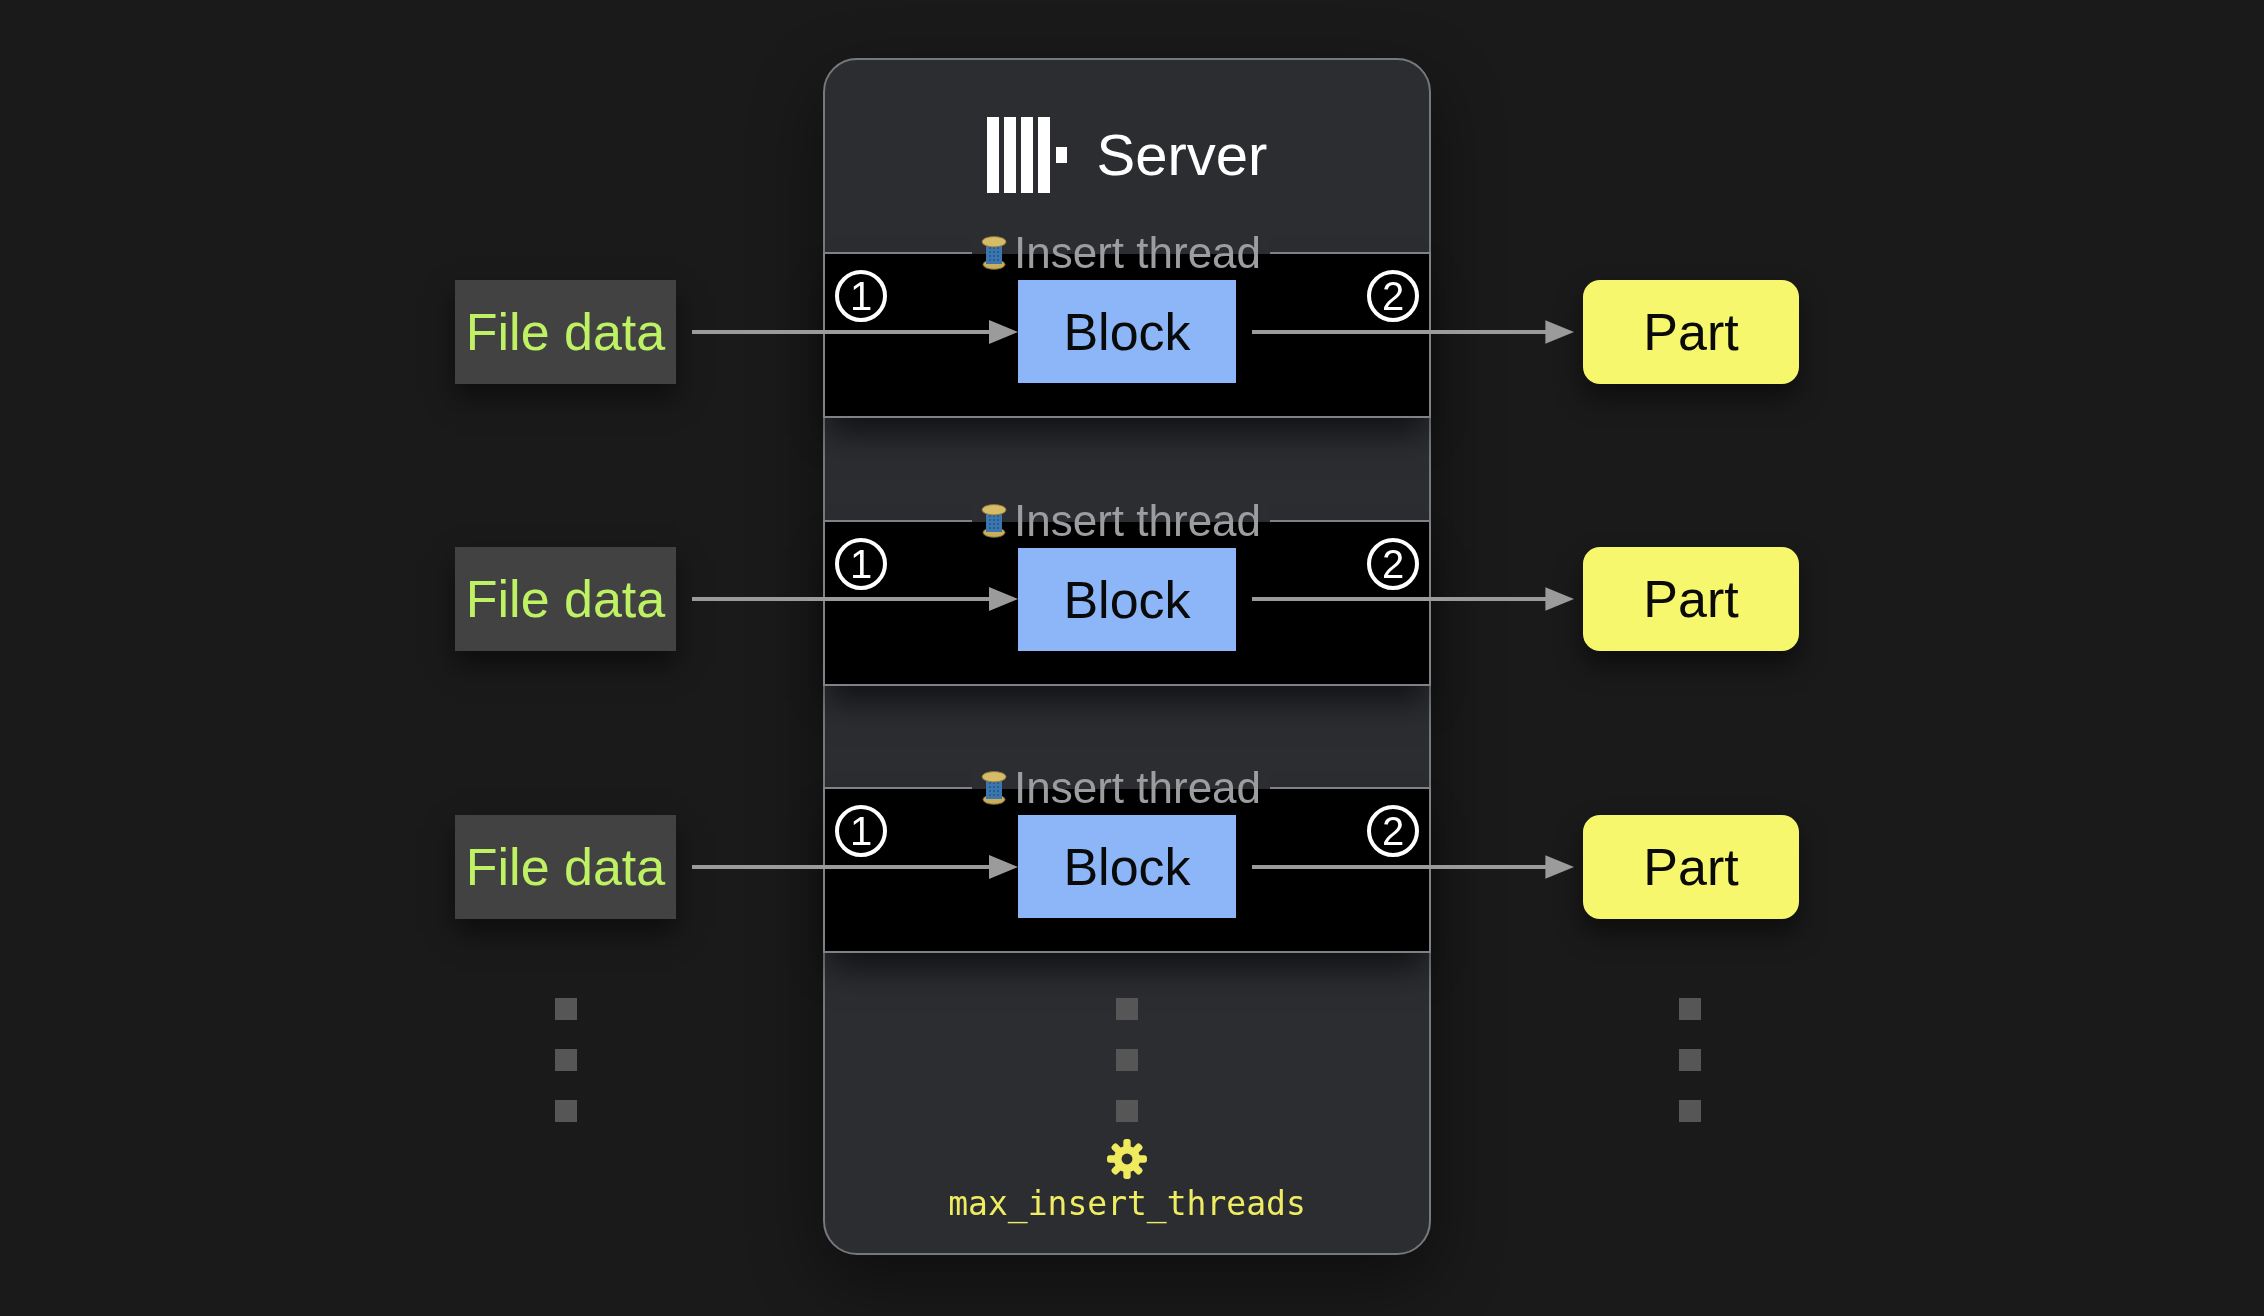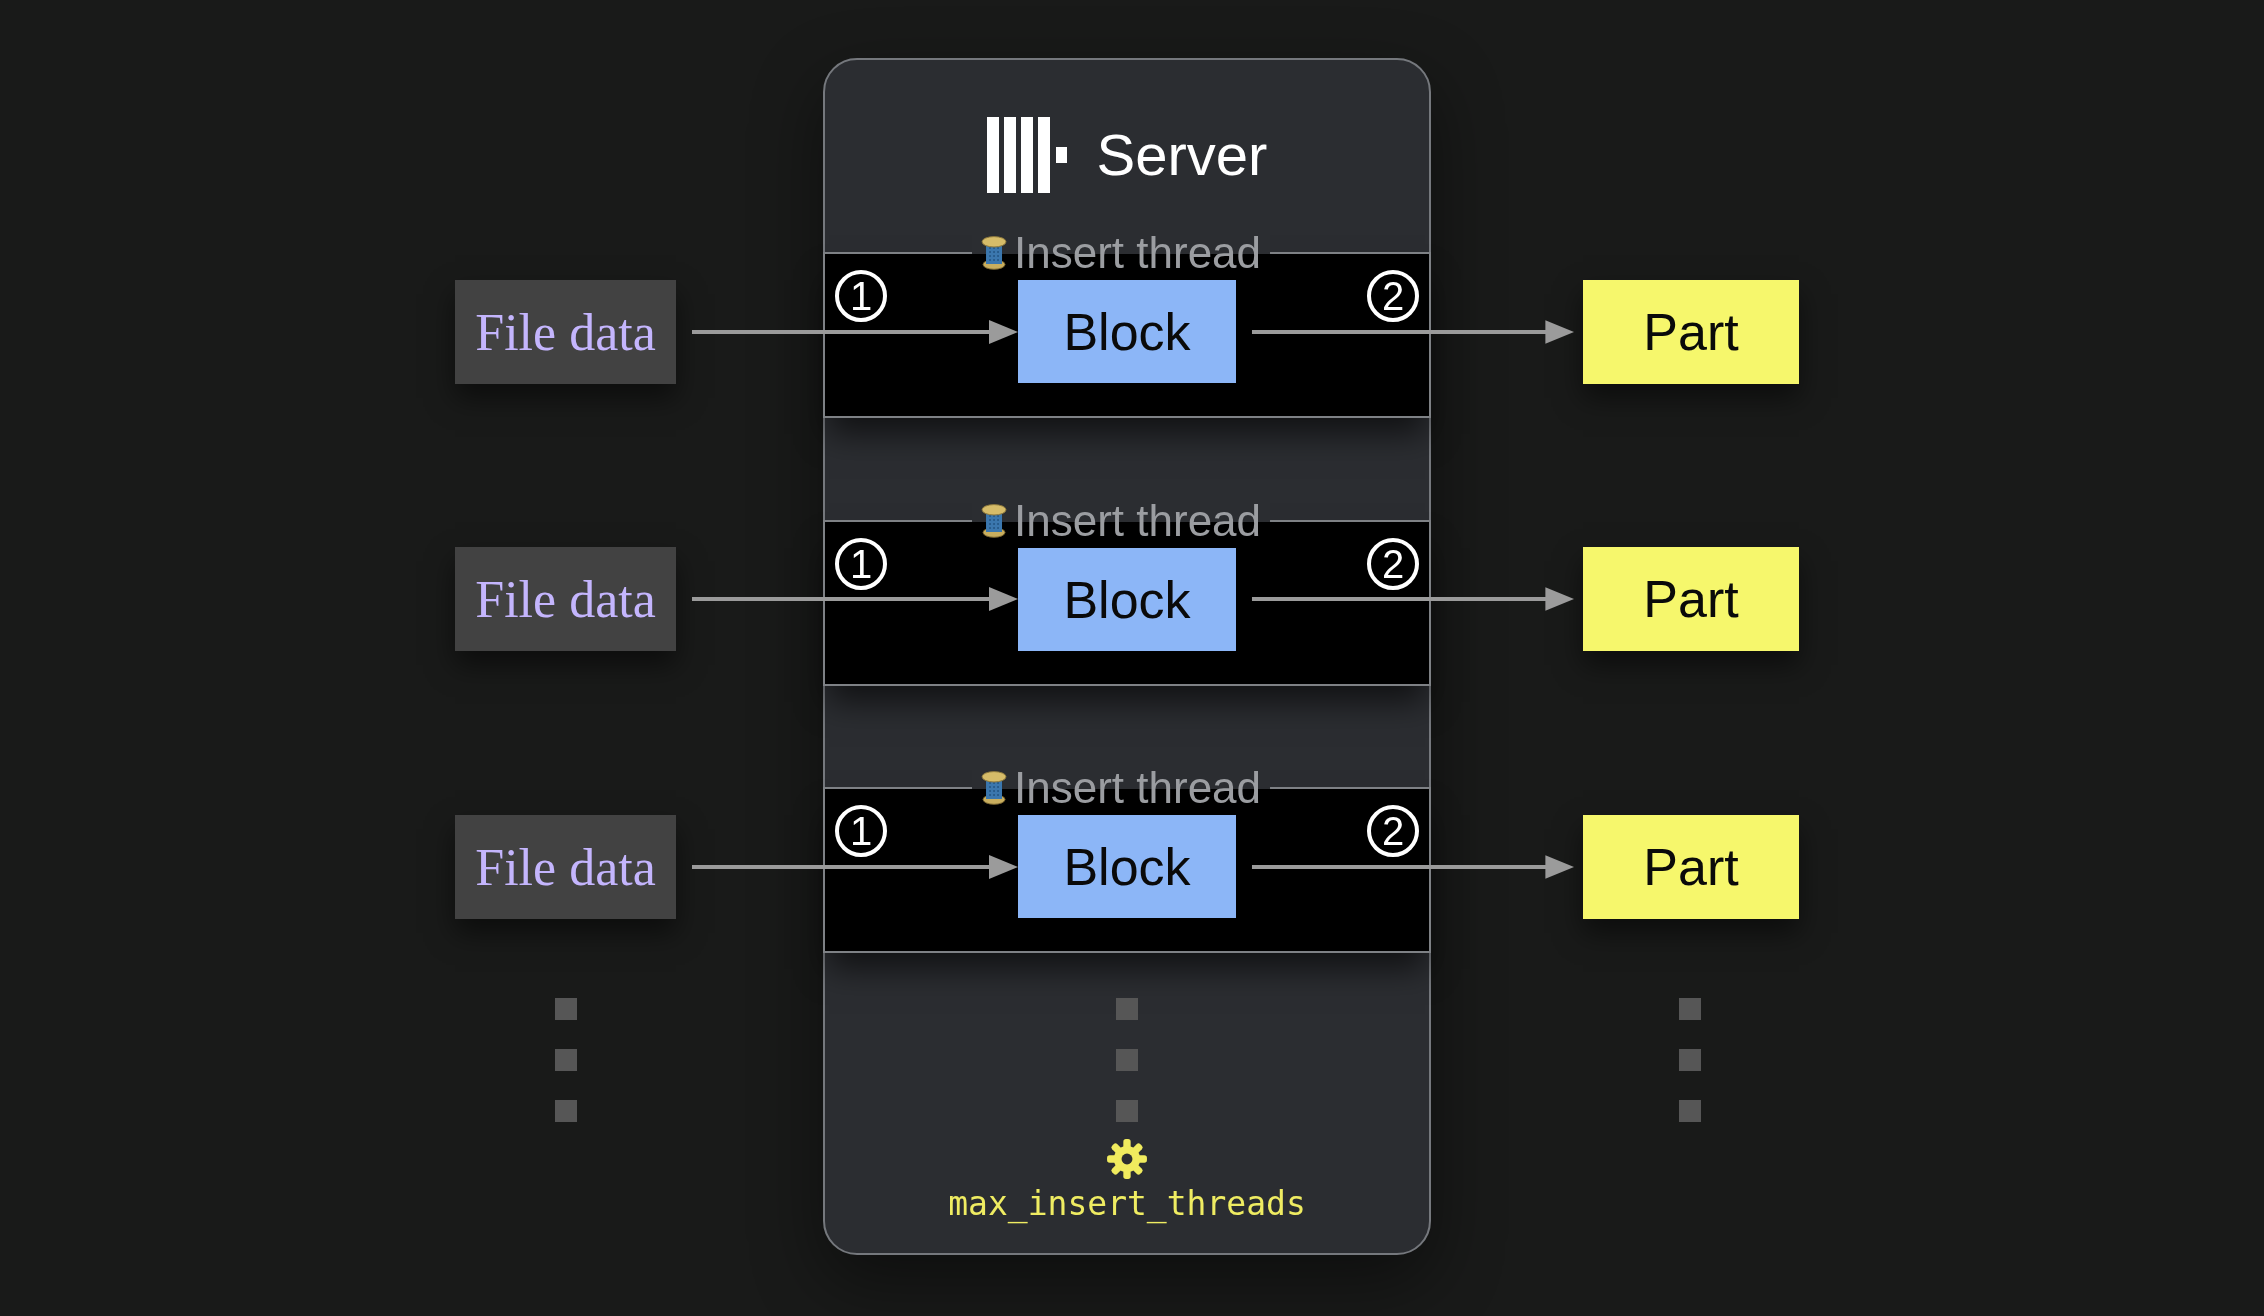--- a/index.html
+++ b/index.html
@@ -87,22 +87,22 @@
     font-size:52px;
   }
 
   
   .io-node{
     position:absolute;width:221px;height:104px;
     display:flex;align-items:center;justify-content:center;
     font-size:52px;z-index:2;
     box-shadow:0 14px 26px rgba(0,0,0,.5);
   }
-  .file-node{left:455px;background:var(--source_fill);color:#c4b5fd;font-family:Liberation Serif, serif;}
-  .part-node{left:1583px;width:216px;background:var(--result_fill);color:#0a0a0a;}
+  .file-node{left:455px;background:var(--source_fill);color:#bef264;}
+  .part-node{left:1583px;width:216px;background:var(--result_fill);color:#0a0a0a;border-radius:17px;}
   .row-y1{top:280px;}
   .row-y2{top:547px;}
   .row-y3{top:815px;}
 
   
   .arrow{position:absolute;height:32px;z-index:3;color:var(--arrow);}
   .arrow svg{display:block;width:100%;height:100%;}
   .arrow.to-block{left:690px;width:330px;}
   .arrow.to-part{left:1250px;width:326px;}
   .ay1{top:316px;} .ay2{top:583px;} .ay3{top:851px;}

